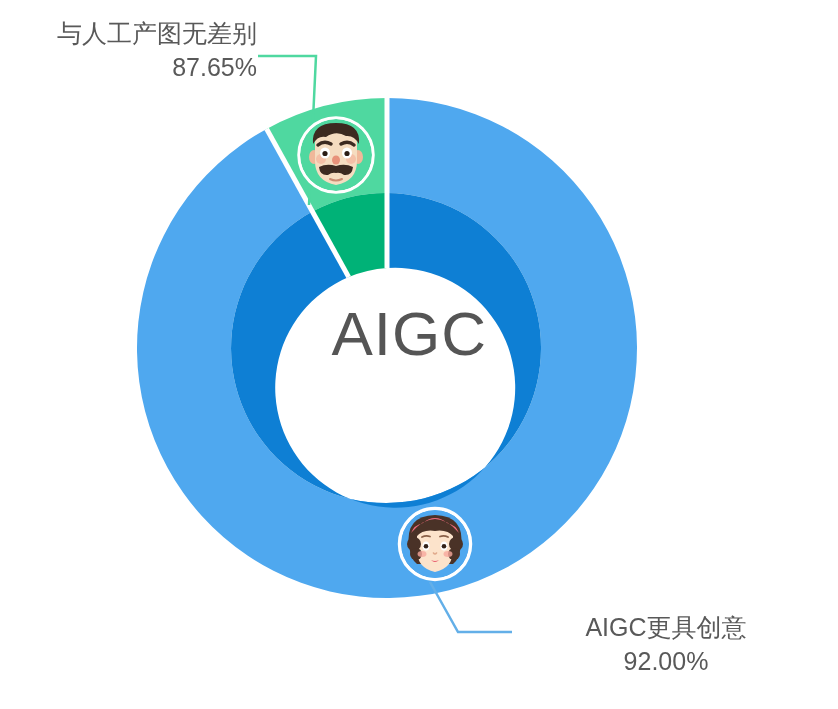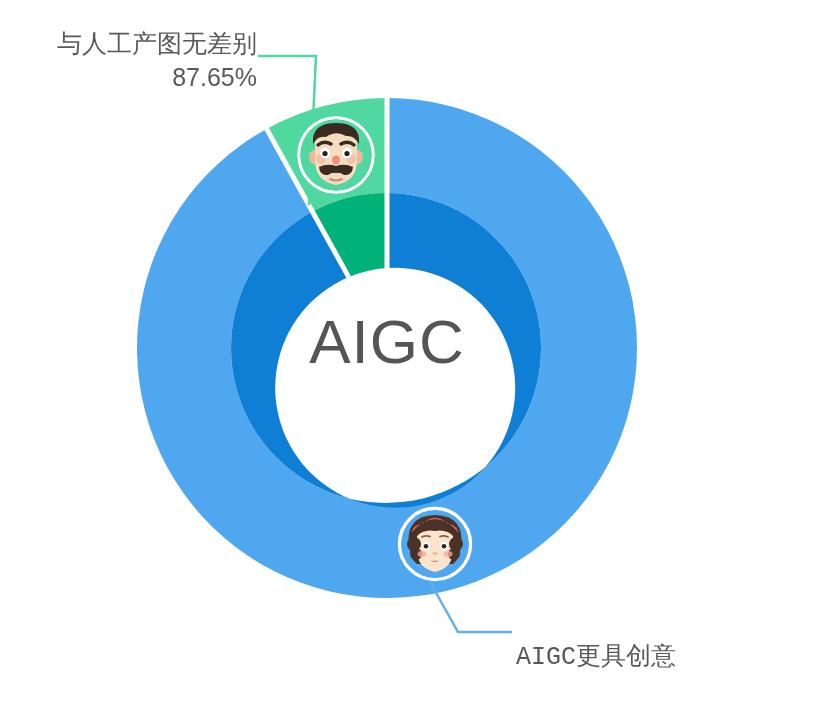--- a/index.html
+++ b/index.html
@@ -29,38 +29,37 @@
   .label-block {
     position: absolute;
     color: #595959;
     font-size: 25px;
     line-height: 34px;
     white-space: nowrap;
     letter-spacing: 0px;
   }
   .label-green {
     left: 22px;
-    top: 26px;
+    top: 16px;
     text-align: right;
     width: 235px;
   }
   .label-blue {
     left: 516px;
-    top: 641px;
-    text-align: left;
+    top: 610px;
+    text-align: center;
     width: 300px;
-    font-family: Liberation Mono, monospace;
   }
   .label-line2 { display: block; }
   .center-text {
     position: absolute;
     left: 287px;
-    top: 306px;
+    top: 298px;
     width: 200px;
-    text-align: center;
+    text-align: right;
     font-size: 62px;
     color: #555555;
     font-family: "Liberation Sans", "DejaVu Sans", sans-serif;
     letter-spacing: 1px;
   }
 </style>
 </head>
 <body>
 
 <div id="chart-root">
@@ -179,15 +178,16 @@
 
   <div class="center-text">AIGC</div>
 
   <div class="label-block label-green">
     <span>与人工产图无差别</span>
     <span class="label-line2">87.65%</span>
   </div>
 
   <div class="label-block label-blue">
     <span>AIGC更具创意</span>
+    <span class="label-line2">92.00%</span>
   </div>
 
 </div>
 
 </body></html>

